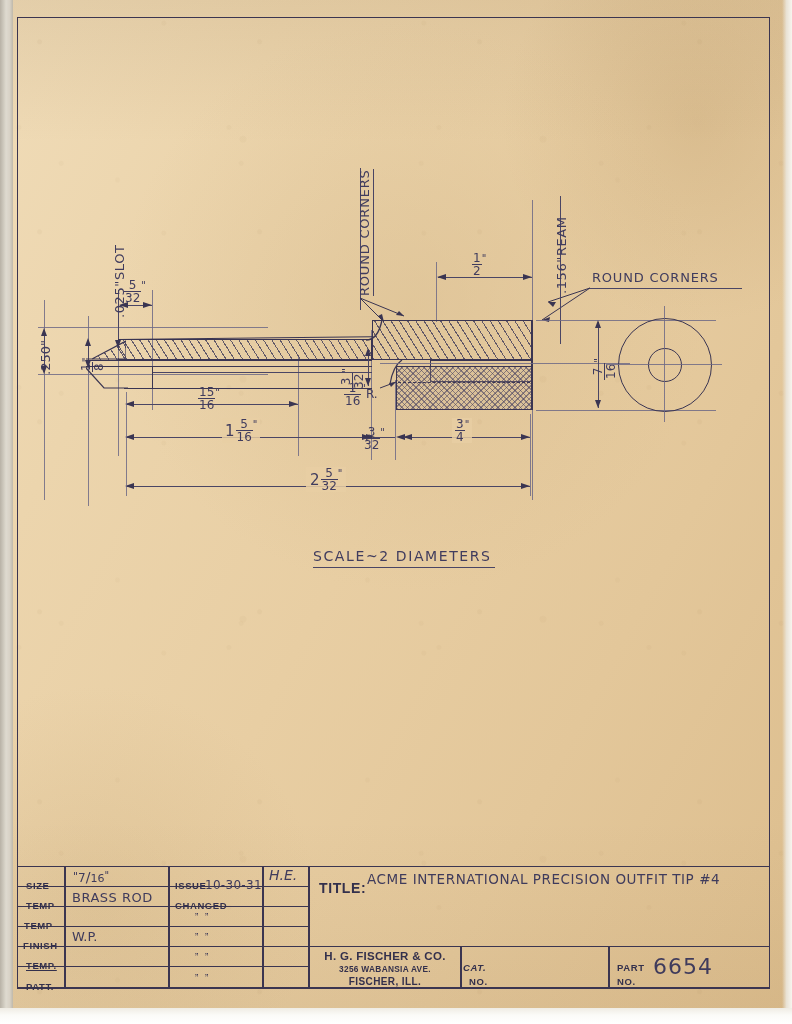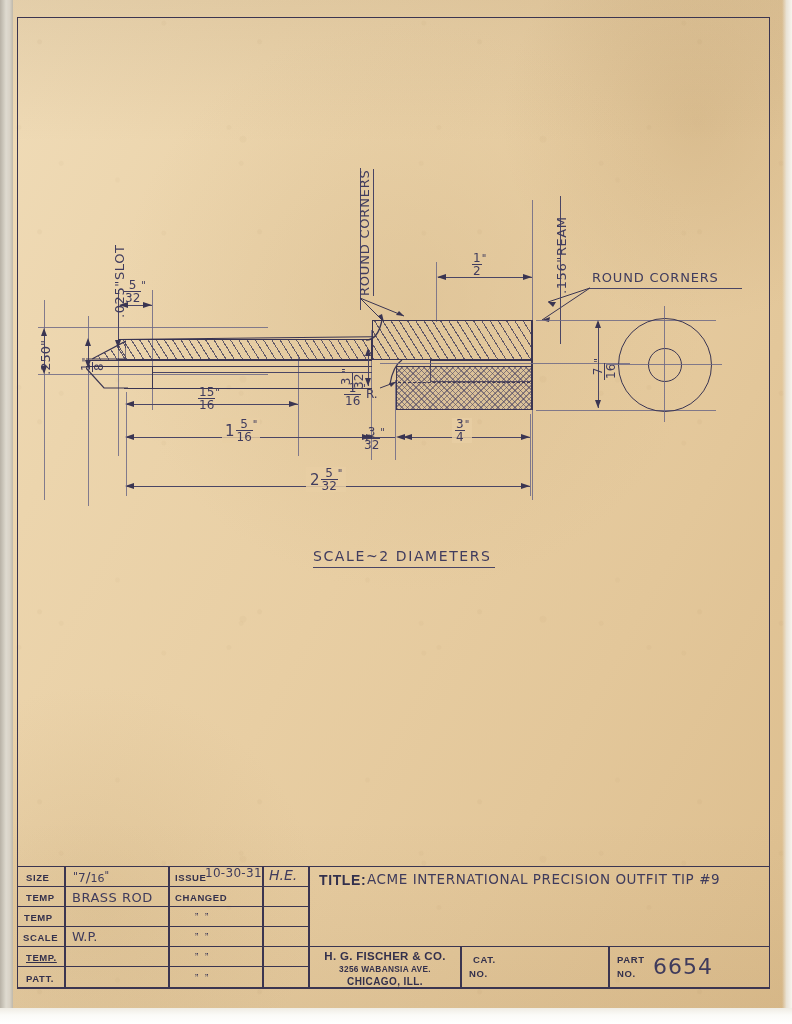--- a/index.html
+++ b/index.html
@@ -88,21 +88,21 @@
 
   
   #obsolete{position:absolute;left:96px;top:744px;font-size:62px;letter-spacing:7px;
     font-family:"Liberation Sans",sans-serif;font-weight:400;
     color:transparent;-webkit-text-stroke:2.6px rgba(214,92,96,.78);
     text-shadow:0 0 1px rgba(214,92,96,.25);opacity:.93;}
 
   
   #tb{position:absolute;left:17px;top:866px;width:753px;height:123px;box-sizing:border-box;}
   #tb .cell{position:absolute;box-sizing:border-box;border:1.3px solid #3b3550;}
-  #tb .lab{position:absolute;font-size:9.5px;font-weight:bold;color:#33304c;letter-spacing:.6px;}
+  #tb .lab{position:absolute;font-size:9.5px;font-weight:bold;color:#33304c;letter-spacing:.6px;margin-top:8px;}
   #tb .hw{position:absolute;font-family:"DejaVu Sans",sans-serif;color:#3f3b5c;}
   .dq{position:absolute;font-size:10px;color:#3b3858;letter-spacing:2px;}
 </style>
 </head>
 <body>
 
 <div id="sheet">
 
   <div id="grain"></div>
   <div id="shade"></div>
@@ -302,21 +302,21 @@
     <div class="cell" style="left:0;   top:0;    width:48px; height:21px;"></div>
     <div class="cell" style="left:0;   top:20px; width:48px; height:21px;"></div>
     <div class="cell" style="left:0;   top:40px; width:48px; height:21px;"></div>
     <div class="cell" style="left:0;   top:60px; width:48px; height:21px;"></div>
     <div class="cell" style="left:0;   top:80px; width:48px; height:21px;"></div>
     <div class="cell" style="left:0;   top:100px;width:48px; height:22px;"></div>
 
     <div class="lab" style="left:9px;  top:6px;">SIZE</div>
     <div class="lab" style="left:9px;  top:26px;">TEMP</div>
     <div class="lab" style="left:7px;  top:46px;">TEMP</div>
-    <div class="lab" style="left:6px;  top:66px;">SCALE</div>
+    <div class="lab" style="left:6px;  top:66px;">FINISH</div>
     <div class="lab" style="left:9px;  top:86px;text-decoration:underline;">TEMP.</div>
     <div class="lab" style="left:9px;  top:107px;">PATT.</div>
 
     <div class="cell" style="left:48px; top:0;    width:104px; height:21px;"></div>
     <div class="cell" style="left:48px; top:20px; width:104px; height:21px;"></div>
     <div class="cell" style="left:48px; top:40px; width:104px; height:21px;"></div>
     <div class="cell" style="left:48px; top:60px; width:104px; height:21px;"></div>
     <div class="cell" style="left:48px; top:80px; width:104px; height:21px;"></div>
     <div class="cell" style="left:48px; top:100px;width:104px; height:22px;"></div>
 
@@ -330,48 +330,48 @@
     <div class="hw" style="left:55px; top:104px; font-size:13px;"></div>
 
     <div class="cell" style="left:152px; top:0;    width:94px; height:21px;"></div>
     <div class="cell" style="left:152px; top:20px; width:94px; height:21px;"></div>
     <div class="cell" style="left:152px; top:40px; width:94px; height:21px;"></div>
     <div class="cell" style="left:152px; top:60px; width:94px; height:21px;"></div>
     <div class="cell" style="left:152px; top:80px; width:94px; height:21px;"></div>
     <div class="cell" style="left:152px; top:100px;width:94px; height:22px;"></div>
 
     <div class="lab" style="left:158px; top:6px;">ISSUE</div>
-    <div class="hw" style="left:188px; top:0; font-size:12px; letter-spacing:.3px;text-align:right;">10-30-31</div>
+    <div class="hw" style="left:188px; top:12px; font-size:12px; letter-spacing:.3px;text-align:right;">10-30-31</div>
     <div class="lab" style="left:158px; top:26px;">CHANGED</div>
     <div class="dq" style="left:178px; top:46px;">”  ”</div>
     <div class="dq" style="left:178px; top:66px;">”  ”</div>
     <div class="dq" style="left:178px; top:86px;">”  ”</div>
     <div class="dq" style="left:178px; top:107px;">”  ”</div>
 
     <div class="cell" style="left:246px; top:0;    width:46px; height:21px;"></div>
     <div class="cell" style="left:246px; top:20px; width:46px; height:21px;"></div>
     <div class="cell" style="left:246px; top:40px; width:46px; height:21px;"></div>
     <div class="cell" style="left:246px; top:60px; width:46px; height:21px;"></div>
     <div class="cell" style="left:246px; top:80px; width:46px; height:21px;"></div>
     <div class="cell" style="left:246px; top:100px;width:46px; height:22px;"></div>
     <div class="hw" style="left:252px; top:1px; font-size:14px; font-style:italic;">H.E.</div>
 
     <div class="cell" style="left:292px; top:0; width:461px; height:81px;"></div>
     <div class="lab" style="left:302px; top:6px; font-size:14px; font-weight:bold;">TITLE:</div>
-    <div class="hw" style="left:350px; top:5px; font-size:13.5px; letter-spacing:.55px;">ACME INTERNATIONAL PRECISION OUTFIT TIP #9</div>
+    <div class="hw" style="left:350px; top:5px; font-size:13.5px; letter-spacing:.55px;">ACME INTERNATIONAL PRECISION OUTFIT TIP #4</div>
 
     <div class="cell" style="left:292px; top:80px; width:152px; height:42px;"></div>
     <div style="position:absolute;left:292px;top:84px;width:152px;text-align:center;">
       <div style="font-size:11.5px;font-weight:bold;color:#33304c;letter-spacing:.3px;">H. G. FISCHER &amp; CO.</div>
       <div style="font-size:8.3px;font-weight:bold;color:#33304c;letter-spacing:.3px;margin-top:2px;">3256 WABANSIA AVE.</div>
-      <div style="font-size:10px;font-weight:bold;color:#33304c;letter-spacing:.4px;margin-top:2px;">CHICAGO, ILL.</div>
+      <div style="font-size:10px;font-weight:bold;color:#33304c;letter-spacing:.4px;margin-top:2px;">FISCHER, ILL.</div>
     </div>
 
     <div class="cell" style="left:444px; top:80px; width:148px; height:42px;"></div>
-    <div class="lab" style="left:456px; top:88px;">CAT.</div>
+    <div class="lab" style="left:446px; top:88px;font-style:italic;">CAT.</div>
     <div class="lab" style="left:452px; top:102px;">NO.</div>
     <div class="hw" style="left:492px; top:90px; font-size:15px;"></div>
 
     <div class="cell" style="left:592px; top:80px; width:161px; height:42px;"></div>
     <div class="lab" style="left:600px; top:88px;">PART</div>
     <div class="lab" style="left:600px; top:102px;">NO.</div>
     <div class="hw" style="left:636px; top:88px; font-size:22px; letter-spacing:1px;">6654</div>
   </div>
 
   <div id="gutter"></div>

